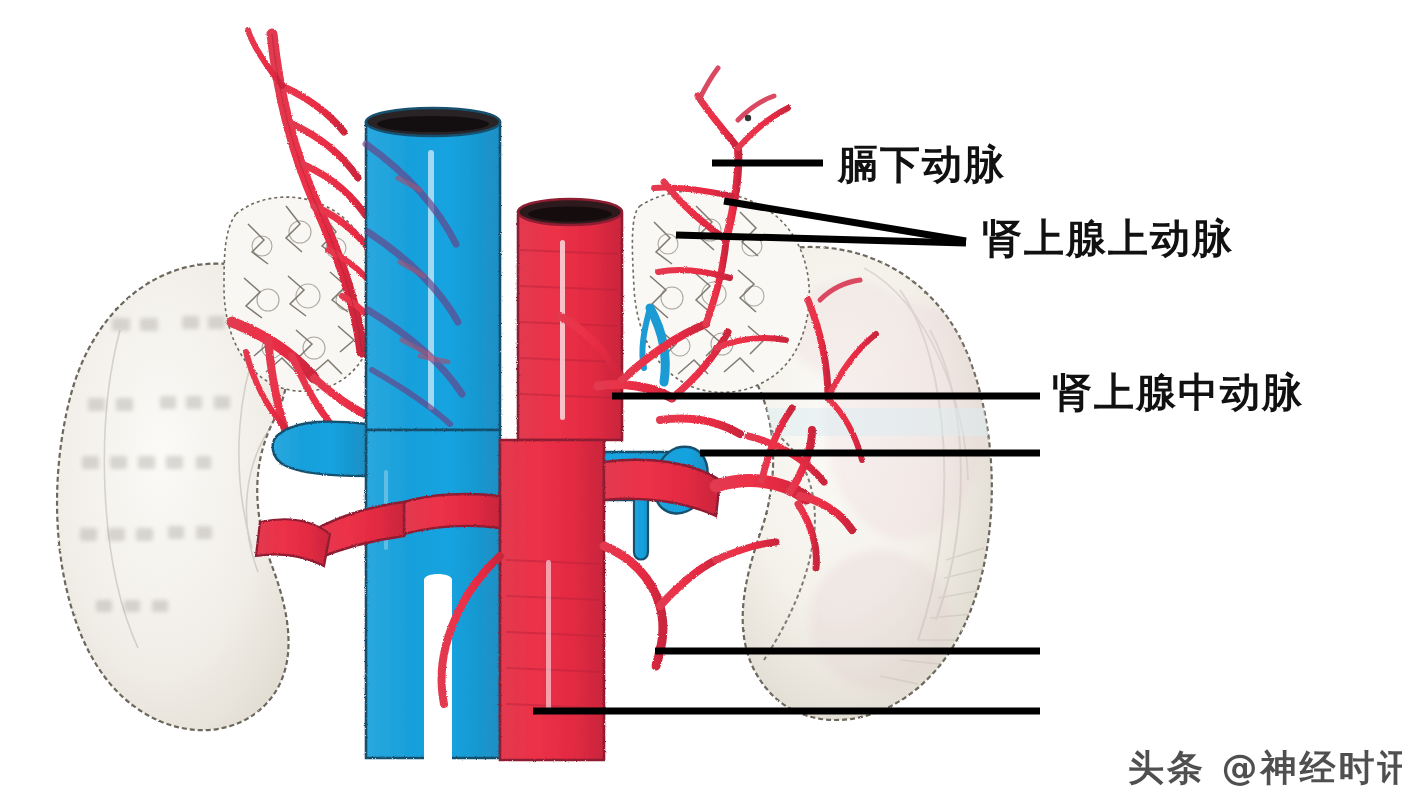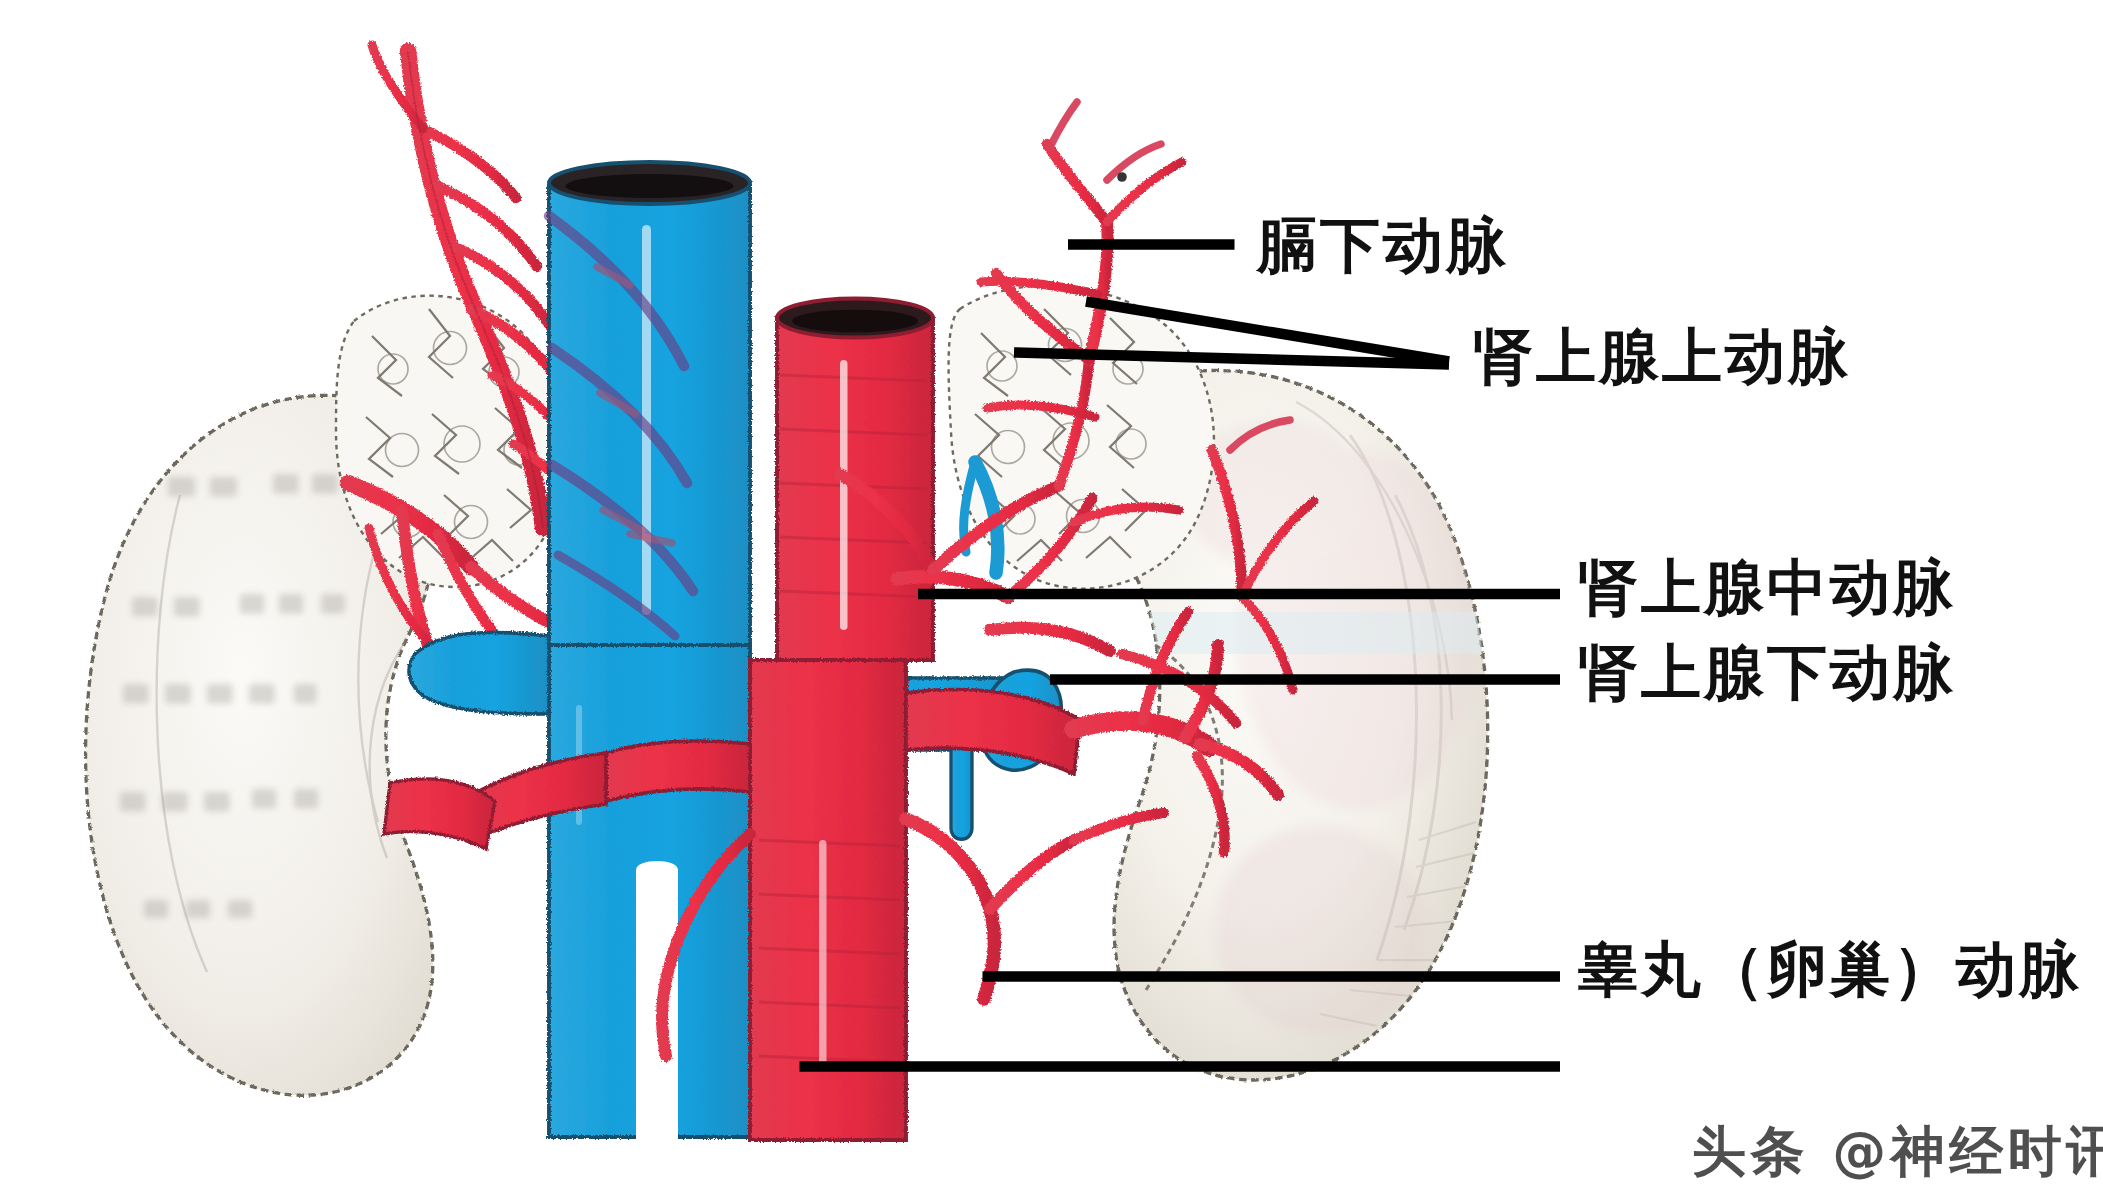--- a/index.html
+++ b/index.html
@@ -402,20 +402,18 @@
         <line x1="533" y1="711" x2="1040" y2="711" stroke="#000000" stroke-width="7" stroke-linecap="butt"></line>
       </g>
   </svg>
 
   <div class="label" style="left:838px; top:144px;">膈下动脉</div>
 
   <div class="label" style="left:982px; top:218px;text-align:center;">肾上腺上动脉</div>
 
   <div class="label" style="left:1052px; top:372px;">肾上腺中动脉</div>
 
-  <div class="label" style="left:1052px; top:429px;">肾上腺下动脉</div>
-
-  <div class="label" style="left:1052px; top:627px;">睾丸（卵巢）动脉</div>
+
 
 
   <div class="wm" style="left:1128px; top:744px;">头条 @神经时讯</div>
 
 </div>
 
 </body></html>

